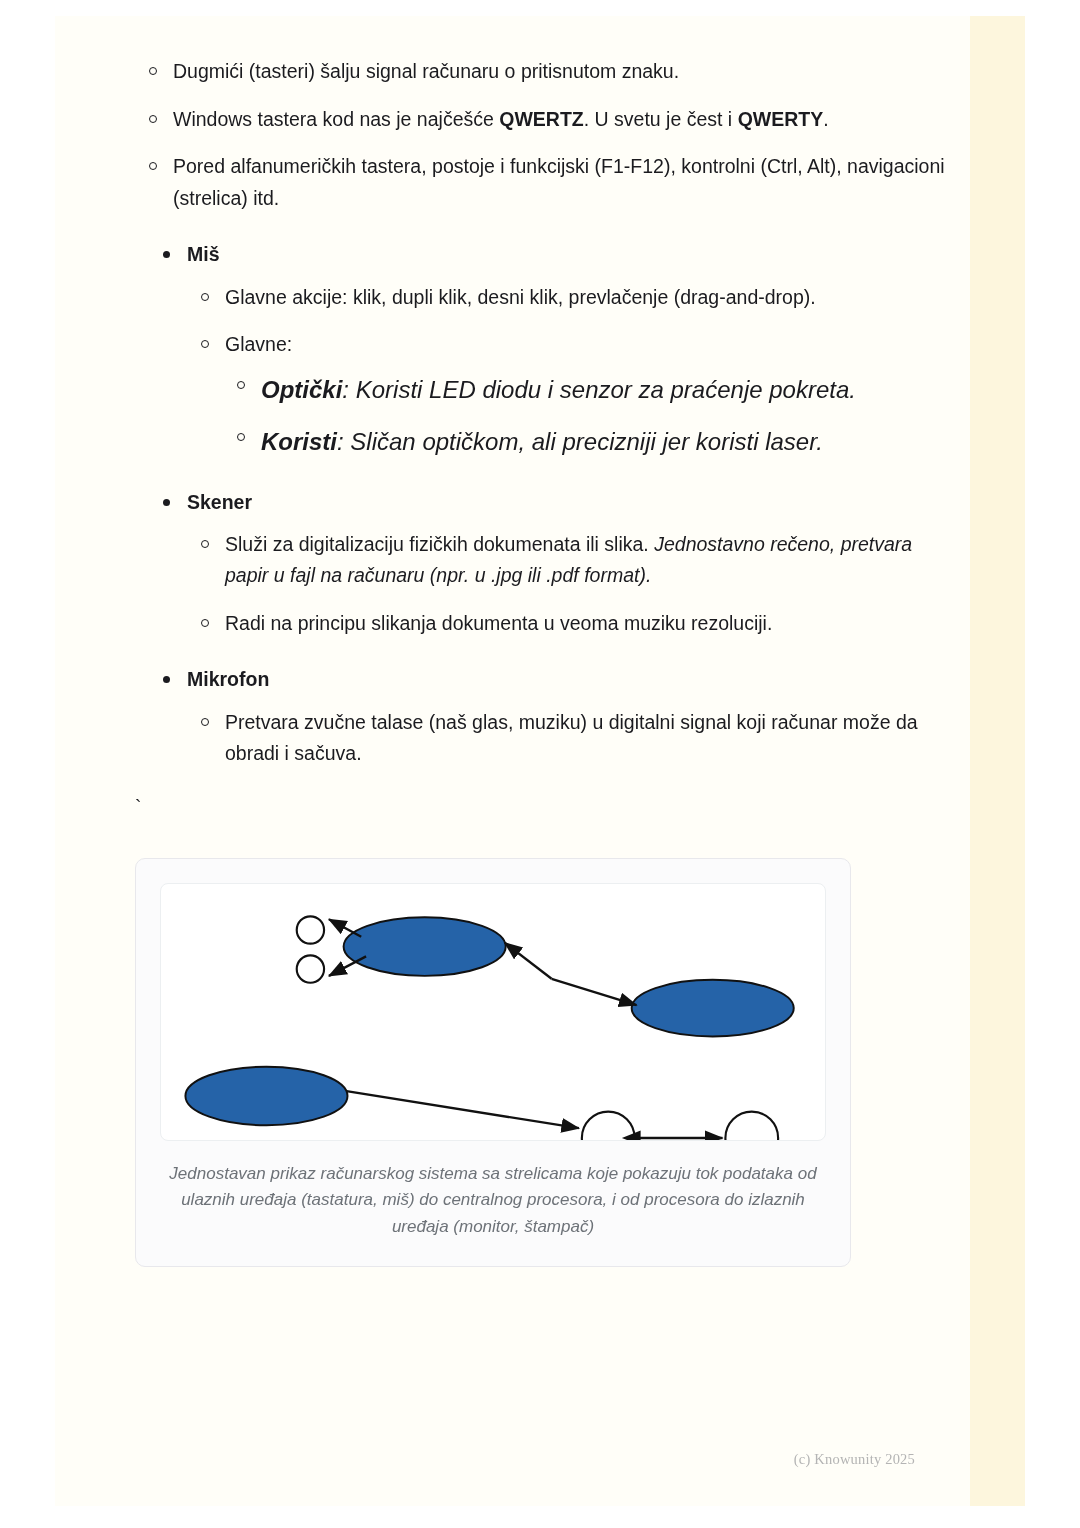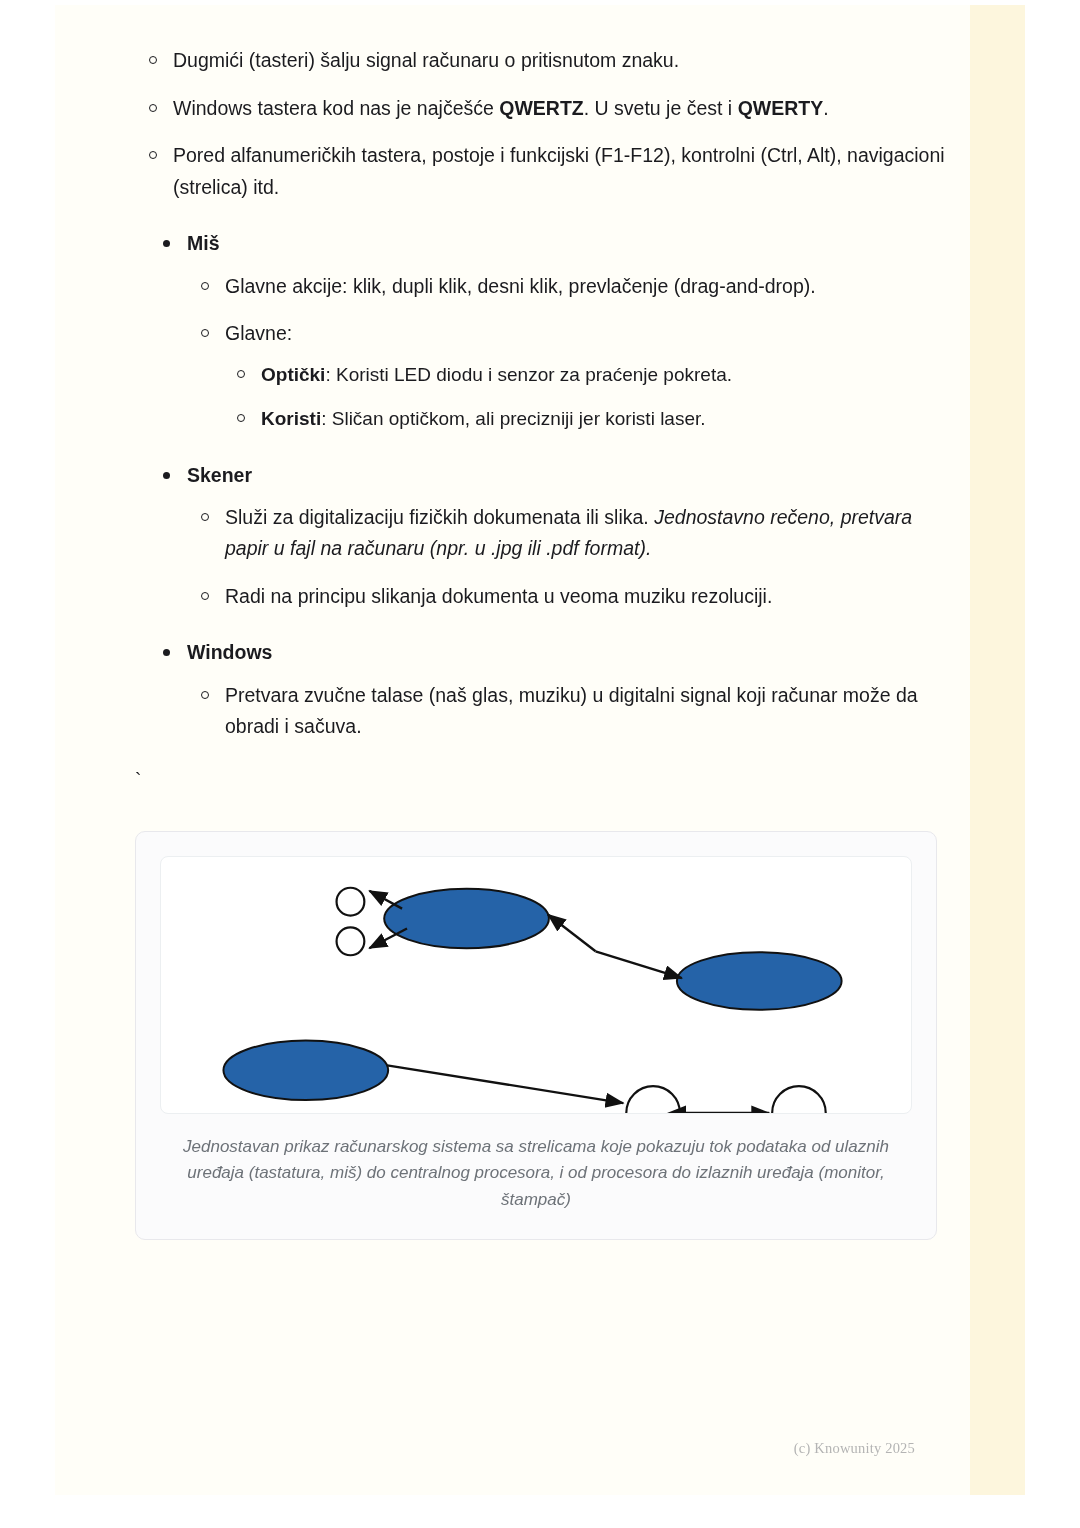--- a/index.html
+++ b/index.html
@@ -11,21 +11,21 @@
     width: 1080px;
     height: 1528px;
     font-family: "Liberation Sans", sans-serif;
     position: relative;
     overflow: hidden;
   }
 
   .page {
     position: absolute;
     left: 55px;
-    top: 5px;
+    top: 16px;
     width: 970px;
     height: 1490px;
     background: #f0abfc;
     box-sizing: border-box;
   }
 
   .page-inner {
     position: absolute;
     left: 0px;
     top: 0;
@@ -104,22 +104,23 @@
 
   ul.lvl3 {
     list-style: none;
     margin: 10px 0 0 0;
     padding: 0;
   }
   ul.lvl3 > li {
     position: relative;
     padding-left: 36px;
     margin-bottom: 14px;
-    font-size: 19px;
+    font-size: 24px;
     line-height: 1.6;
+    font-style: italic;
   }
   ul.lvl3 > li::before {
     content: "";
     position: absolute;
     left: 12px;
     top: 10px;
     width: 8px;
     height: 8px;
     border-radius: 50%;
     border: 1.6px solid #1b1b1f;
@@ -137,21 +138,21 @@
   .tick-line {
     font-size: 19px;
     color: #1b1b1f;
     margin: 22px 0 0 0;
     padding-left: 0px;
     height: 28px;
   }
 
   .figure-card {
     margin: 34px 0 0 0;
-    width: 802px;
+    width: 716px;
     background: #fbfbfc;
     border: 1px solid #e8e8ec;
     border-radius: 10px;
     padding: 24px 24px 26px 24px;
     box-sizing: border-box;
   }
 
   .figure-inner {
     background: #ffffff;
     border: 1px solid #eceff1;
@@ -229,21 +230,21 @@
             <li>
               <span><span>Služi za digitalizaciju fizičkih dokumenata ili slika. </span><span class="i">Jednostavno rečeno, pretvara papir u fajl na računaru (npr. u .jpg ili .pdf format).</span></span>
             </li>
             <li>
               <span><span>Radi na principu slikanja dokumenta u veoma muziku rezoluciji.</span></span>
             </li>
           </ul>
         </li>
 
         <li class="bullet-item">
-          <span>Windows</span>
+          <span>Mikrofon</span>
           <ul class="lvl2">
             <li>
               <span><span>Pretvara zvučne talase (naš glas, muziku) u digitalni signal koji računar može da obradi i sačuva.</span></span>
             </li>
           </ul>
         </li>
 
       </ul>
 
       <div class="tick-line">`</div>

